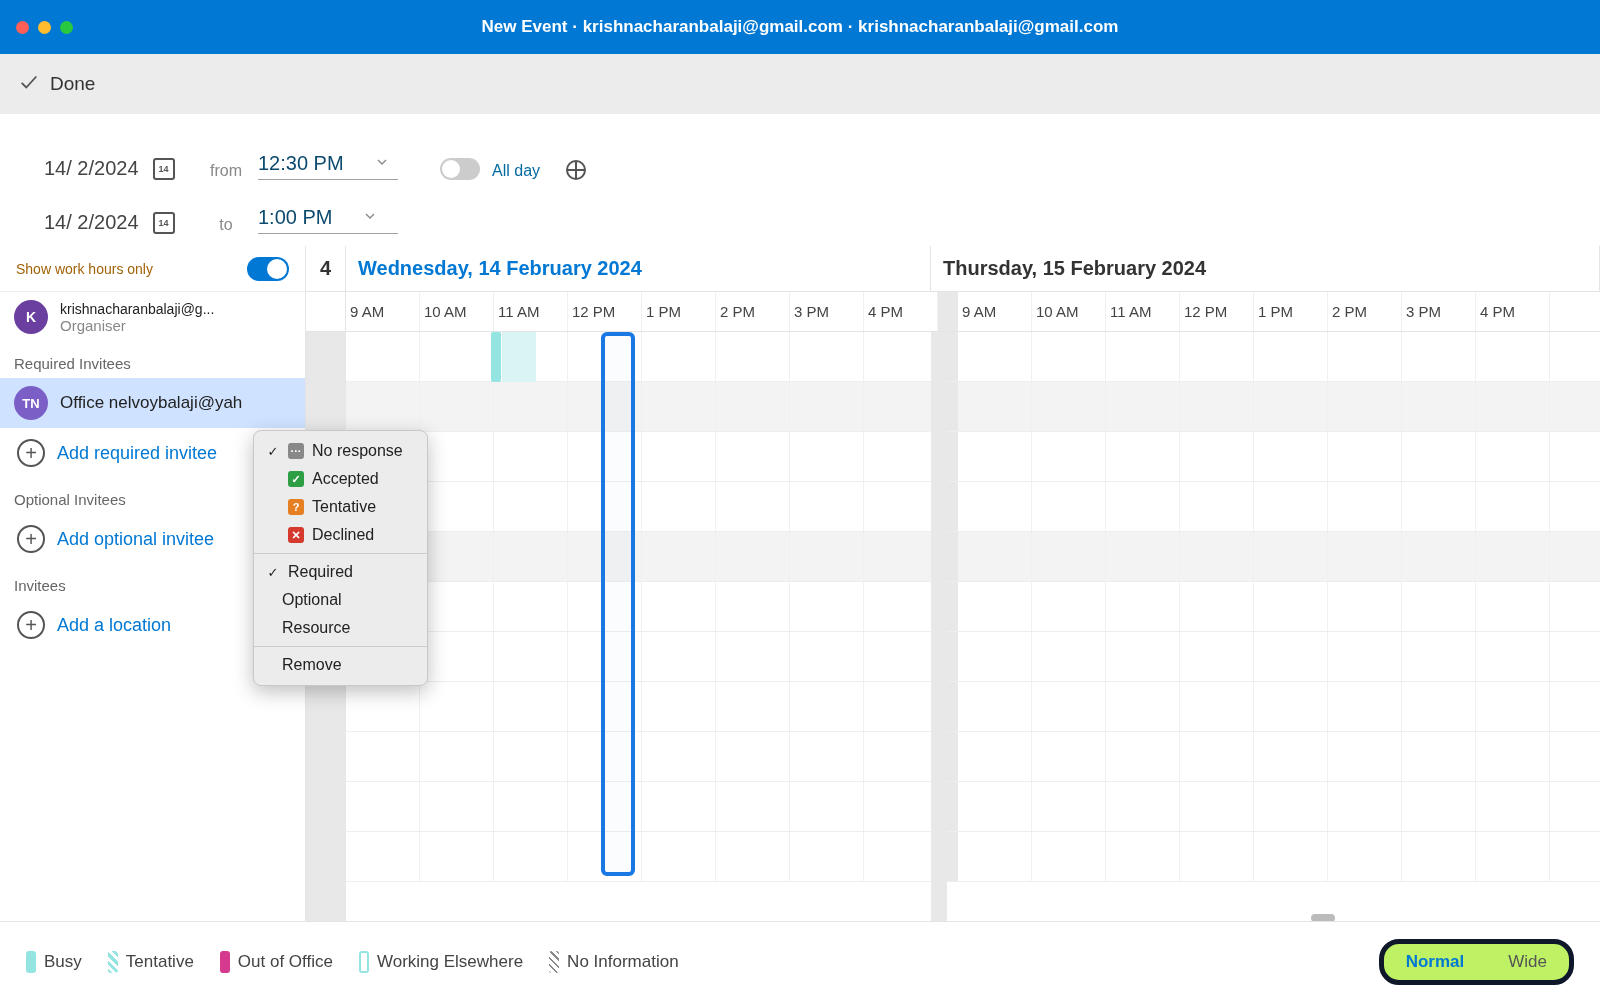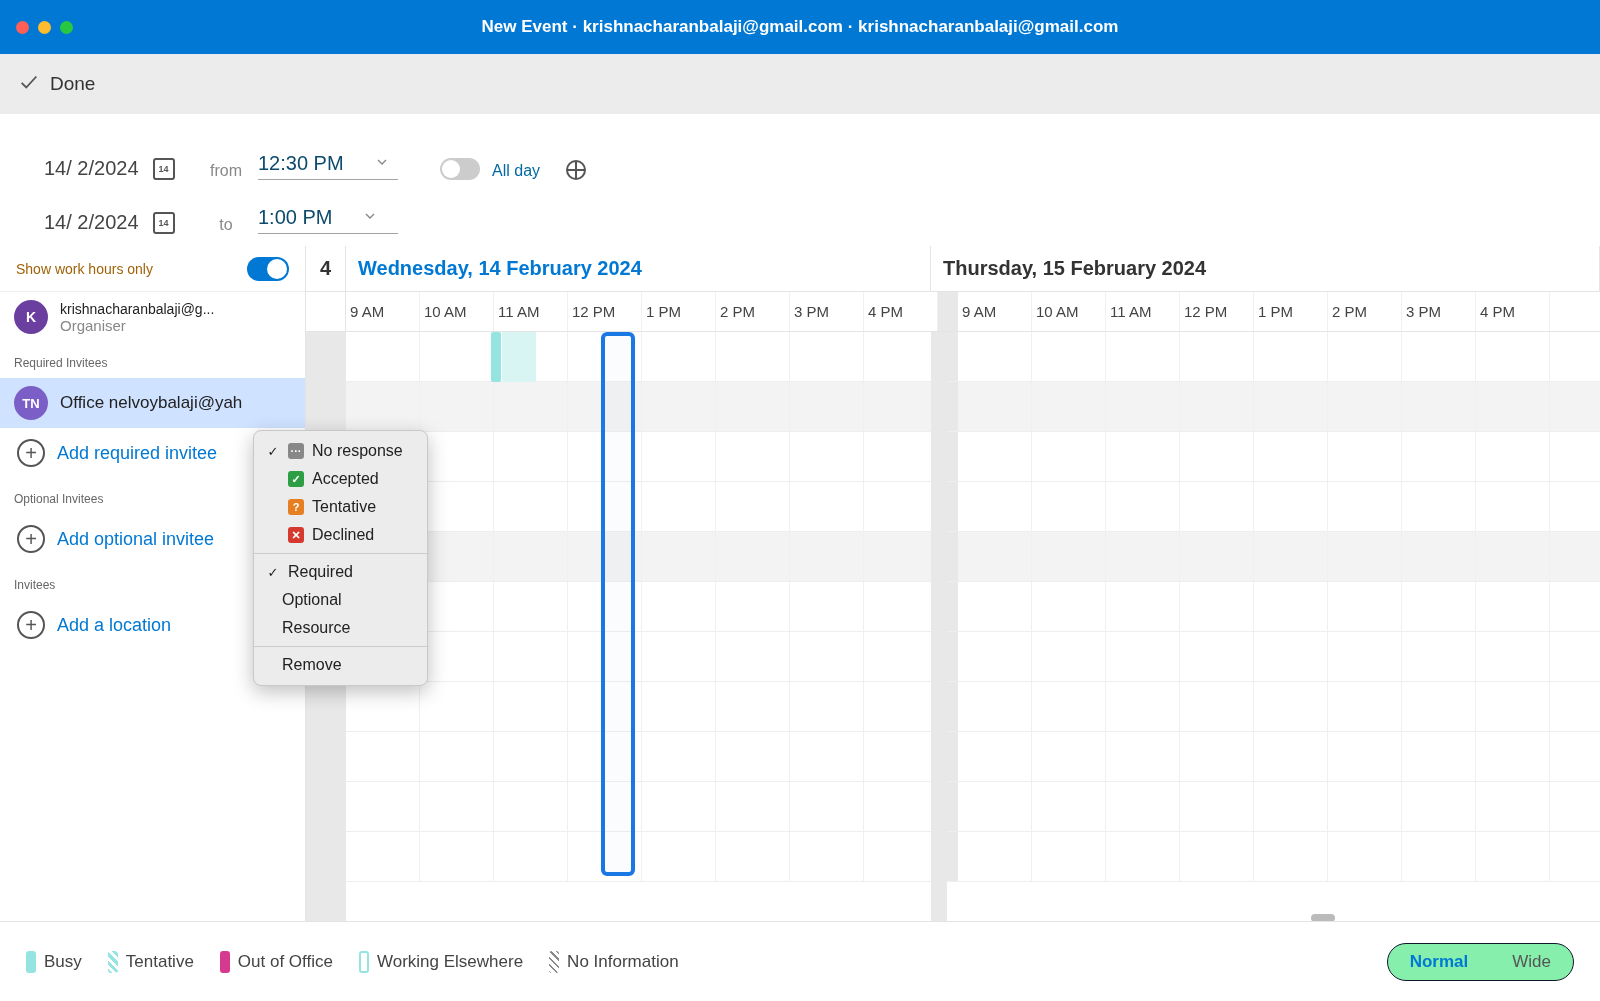--- a/index.html
+++ b/index.html
@@ -44,21 +44,21 @@
   .toggle-on::after { content: ''; position: absolute; width: 20px; height: 20px; border-radius: 50%; background: #fff; top: 2px; right: 2px; }
   
   .person-row { display: flex; align-items: center; padding: 6px 14px; gap: 12px; height: 50px; }
   .avatar { width: 34px; height: 34px; border-radius: 50%; display: flex; align-items: center; justify-content: center; color: #fff; font-weight: 600; font-size: 15px; flex-shrink: 0; }
   .avatar.purple { background: #6b3fa0; font-size: 14px; }
   .avatar.purple2 { background: #7b5fc7; font-size: 13px; }
   .person-info { display: flex; flex-direction: column; overflow: hidden; }
   .person-email { font-size: 14px; color: #222; white-space: nowrap; overflow: hidden; text-overflow: ellipsis; max-width: 200px; }
   .person-role { font-size: 15px; color: #888; }
   
-  .section-label { font-size: 12px; color: #666; padding: 10px 14px 4px; height: 36px; display: flex; align-items: center; }
+  .section-label { font-size: 15px; color: #666; padding: 10px 14px 4px; height: 36px; display: flex; align-items: center; }
   
   .invitee-row { display: flex; align-items: center; padding: 8px 14px; gap: 12px; height: 50px; background: #cfe2ff; }
   .invitee-name { font-size: 17px; color: #222; white-space: nowrap; overflow: hidden; }
   
   .add-row { display: flex; align-items: center; padding: 8px 14px; gap: 12px; height: 50px; cursor: pointer; }
   .plus-circle { width: 28px; height: 28px; border: 2px solid #555; border-radius: 50%; display: flex; align-items: center; justify-content: center; font-size: 20px; color: #555; line-height: 1; margin-left: 3px; flex-shrink: 0; }
   .add-label { font-size: 18px; color: #0078d4; }
   
   
   .calgrid { flex: 1; position: relative; overflow: hidden; }
@@ -108,21 +108,21 @@
   .footer { position: absolute; bottom: 0; left: 0; right: 0; height: 80px; background: #fff; border-top: 1px solid #e4e4e4; display: flex; align-items: center; justify-content: space-between; padding: 0 26px; }
   .legend { display: flex; align-items: center; gap: 26px; }
   .leg-item { display: flex; align-items: center; gap: 8px; font-size: 17px; color: #444; }
   .leg-sw { width: 10px; height: 22px; border-radius: 3px; }
   .sw-busy { background: #94e5e1; }
   .sw-tent { background: repeating-linear-gradient(45deg, #94e5e1, #94e5e1 3px, #fff 3px, #fff 6px); }
   .sw-ooo { background: #d63a8f; }
   .sw-we { border: 2px solid #94e5e1; background: #fff; }
   .sw-noinfo { background: repeating-linear-gradient(45deg, #888, #888 2px, #fff 2px, #fff 5px); }
 
-  .view-toggle { display: flex; background: #86efac; border: 1px solid #0f172a; border-radius: 20px; overflow: hidden; }
+  .view-toggle { display: flex; background: #bef264; border: 5px solid #0f172a; border-radius: 20px; overflow: hidden; }
   .vt-btn { padding: 8px 22px; font-size: 17px; cursor: pointer; }
   .vt-btn.active { color: #0078d4; font-weight: 600; }
   .vt-btn.inactive { color: #555; }
 </style>
 </head>
 <body>
 
 <div class="title-bar">
   <div class="traffic-lights">
     <div class="tl red"></div>

